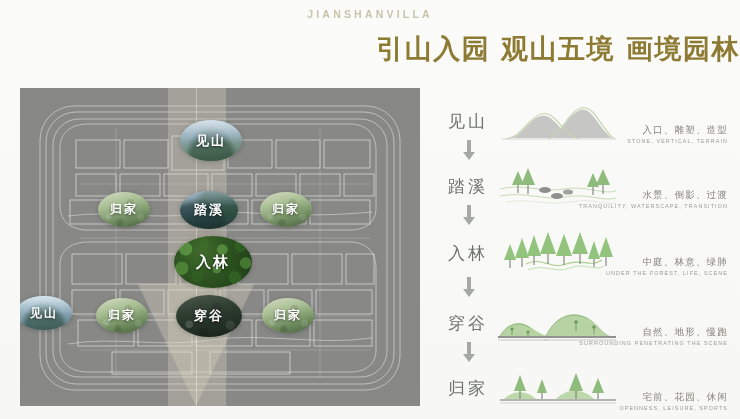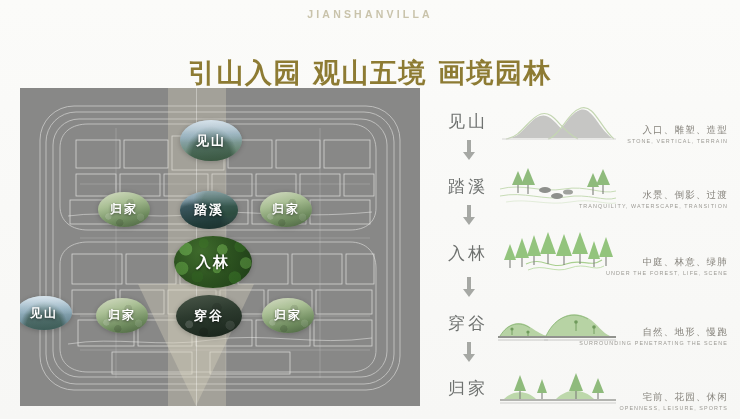--- a/index.html
+++ b/index.html
@@ -21,22 +21,22 @@
     position: absolute;
     top: 8px; left: 0; right: 0;
     text-align: center;
     font-size: 10.5px;
     letter-spacing: 3.2px;
     color: #c9c3ab;
     font-weight: 700;
   }
   #page-title {
     position: absolute;
-    top: 37px; left: 0; right: 0;
-    text-align: center;
+    top: 13px; left: 0; right: 0;
+    text-align: right;
     font-size: 27px;
     font-weight: 700;
     letter-spacing: 1.5px;
     color: #8d7b33;
     font-family: "DejaVu Sans", "Liberation Sans", sans-serif;
   }
 
   
   #site-plan {
     position: absolute;

